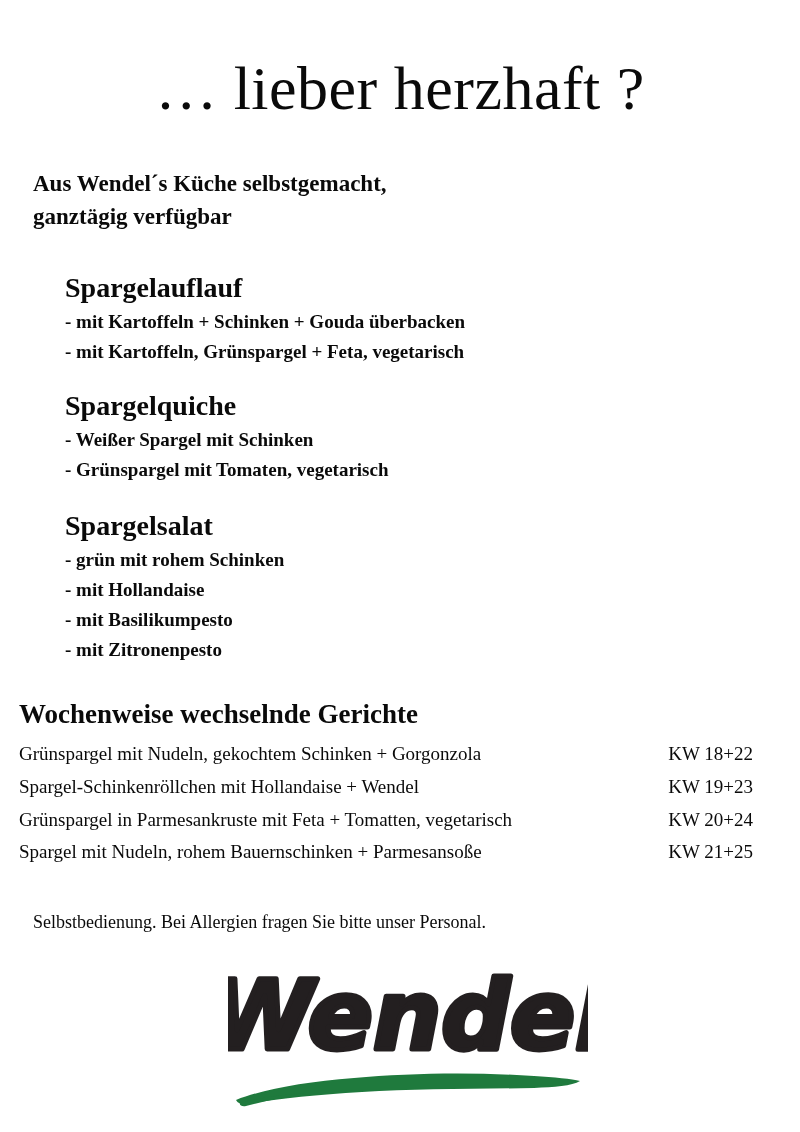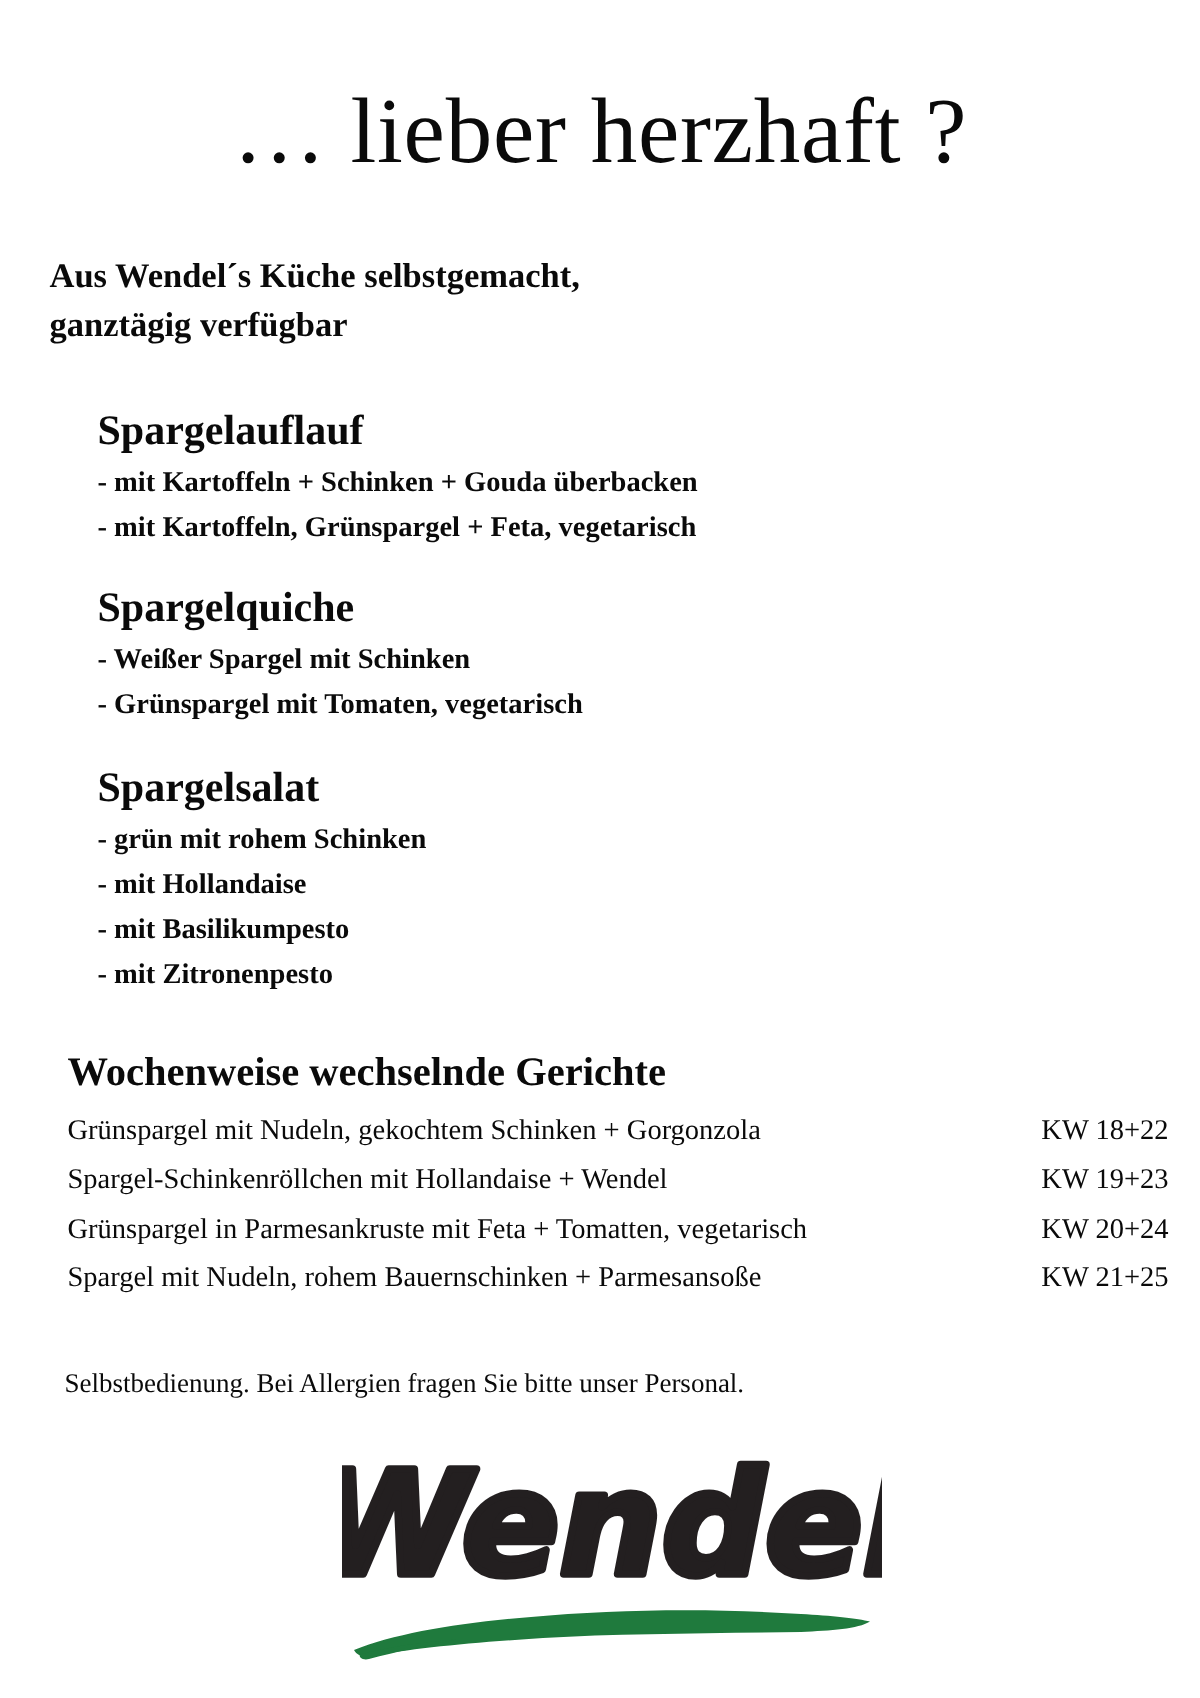--- a/index.html
+++ b/index.html
@@ -70,21 +70,21 @@
     font-weight: bold;
   }
 
   #sec-auflauf  { top: 271px; }
   #sec-quiche   { top: 389px; }
   #sec-salat    { top: 509px; }
 
   
   .weekly {
     position: absolute;
-    left: 45px;
+    left: 19px;
     top: 698px;
     width: 734px;
   }
   .weekly-title {
     font-size: 27px;
     font-weight: bold;
     line-height: 1.2;
     margin: 0 0 8px 0;
   }
   .weekly-row {
@@ -102,21 +102,21 @@
     min-width: 6px;
   }
   .weekly-week {
     flex: 0 0 auto;
     text-align: right;
   }
 
   
   .footnote {
     position: absolute;
-    left: 43px;
+    left: 33px;
     top: 910px;
     font-size: 18px;
     line-height: 1.4;
     white-space: nowrap;
     text-align: center;
   }
 
   
   .logo {
     position: absolute;

